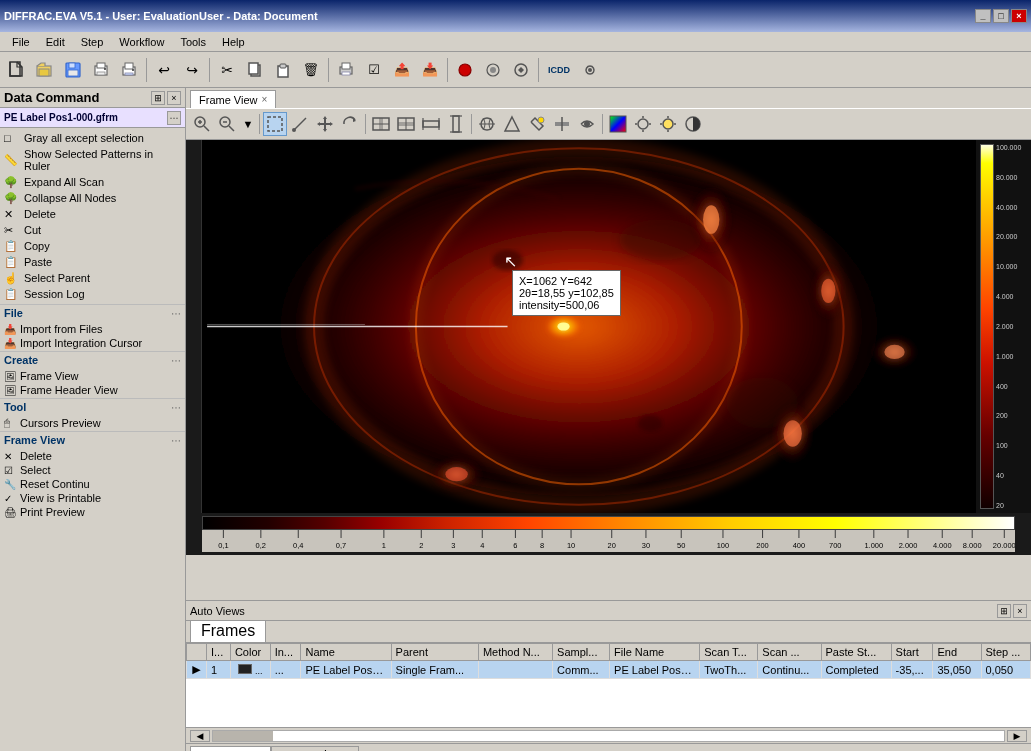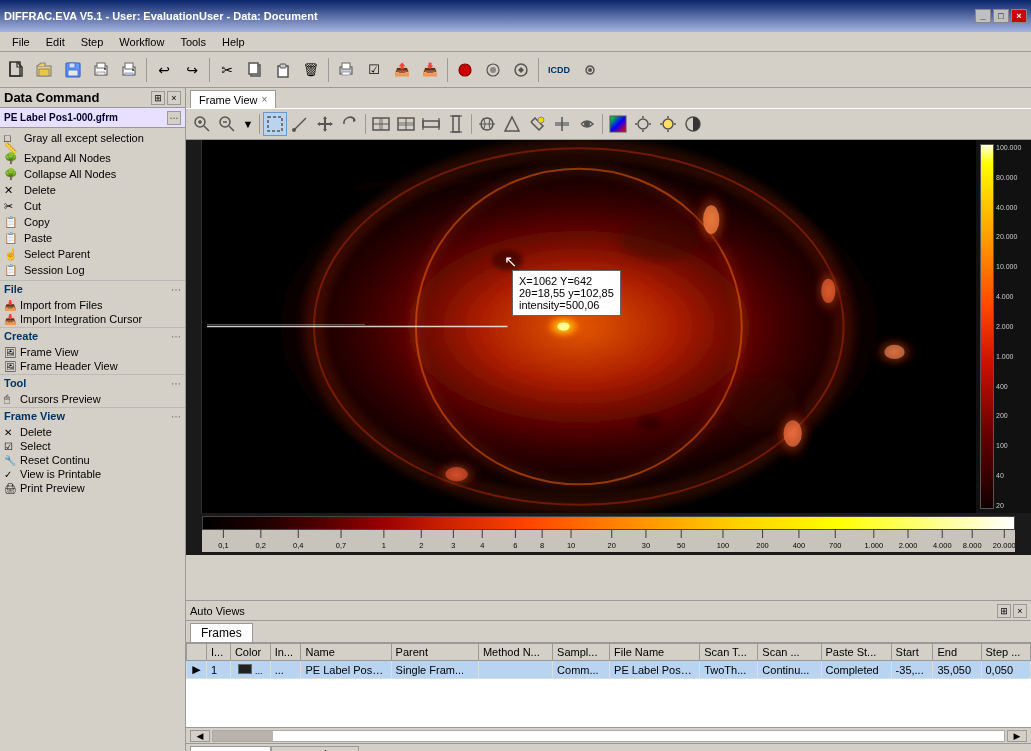--- a/index.html
+++ b/index.html
@@ -61,21 +61,21 @@
     
     
     .auto-views-panel { background: #d4d0c8; border-top: 1px solid #999; height: 165px; display: flex; flex-direction: column; margin-top: 45px; }
     .auto-views-header { background: #d4d0c8; height: 20px; display: flex; align-items: center; padding: 0 4px; border-bottom: 1px solid #999; justify-content: space-between; }
     .auto-views-title { font-size: 11px; color: #000; }
     .auto-views-btns { display: flex; gap: 2px; }
     
     
     .frames-section { flex: 1; display: flex; flex-direction: column; overflow: hidden; }
     .frames-tab-bar { background: #d4d0c8; height: 22px; display: flex; align-items: flex-end; padding: 0 4px; border-bottom: 1px solid #999; }
-    .frames-tab { padding: 2px 10px; font-size: 12px; cursor: pointer; border: 1px solid #999; border-bottom: none; background: #d4d0c8; }
+    .frames-tab { padding: 2px 10px; font-size: 16px; cursor: pointer; border: 1px solid #999; border-bottom: none; background: #d4d0c8; }
     .frames-tab.active { background: #fff; }
     
     .table-container { flex: 1; overflow: auto; background: #fff; }
     table { width: 100%; border-collapse: collapse; font-size: 11px; }
     th { background: #d4d0c8; border: 1px solid #999; padding: 2px 4px; text-align: left; font-size: 11px; font-weight: normal; white-space: nowrap; position: sticky; top: 0; }
     td { border: 1px solid #ddd; padding: 2px 4px; white-space: nowrap; overflow: hidden; text-overflow: ellipsis; max-width: 80px; }
     tr.selected td { background: #b8d4f0; }
     
     
     .h-scroll { height: 16px; background: #d4d0c8; border-top: 1px solid #999; display: flex; align-items: center; padding: 0 4px; }
@@ -229,24 +229,25 @@
       <div class="panel-action-btn">⋯</div>
     </div>
 
     <div class="context-menu">
       <div class="ctx-item">
         <span class="ctx-icon">□</span>
         <span>Gray all except selection</span>
       </div>
       <div class="ctx-item">
         <span class="ctx-icon">📏</span>
+        <span>Show Selected Patterns in Ruler</span>
       </div>
       <div class="ctx-item">
         <span class="ctx-icon">🌳</span>
-        <span>Expand All Nodes</span>
+        <span>Expand All Scan</span>
       </div>
       <div class="ctx-item">
         <span class="ctx-icon">🌳</span>
         <span>Collapse All Nodes</span>
       </div>
       <div class="ctx-item">
         <span class="ctx-icon">✕</span>
         <span>Delete</span>
       </div>
       <div class="ctx-item">

